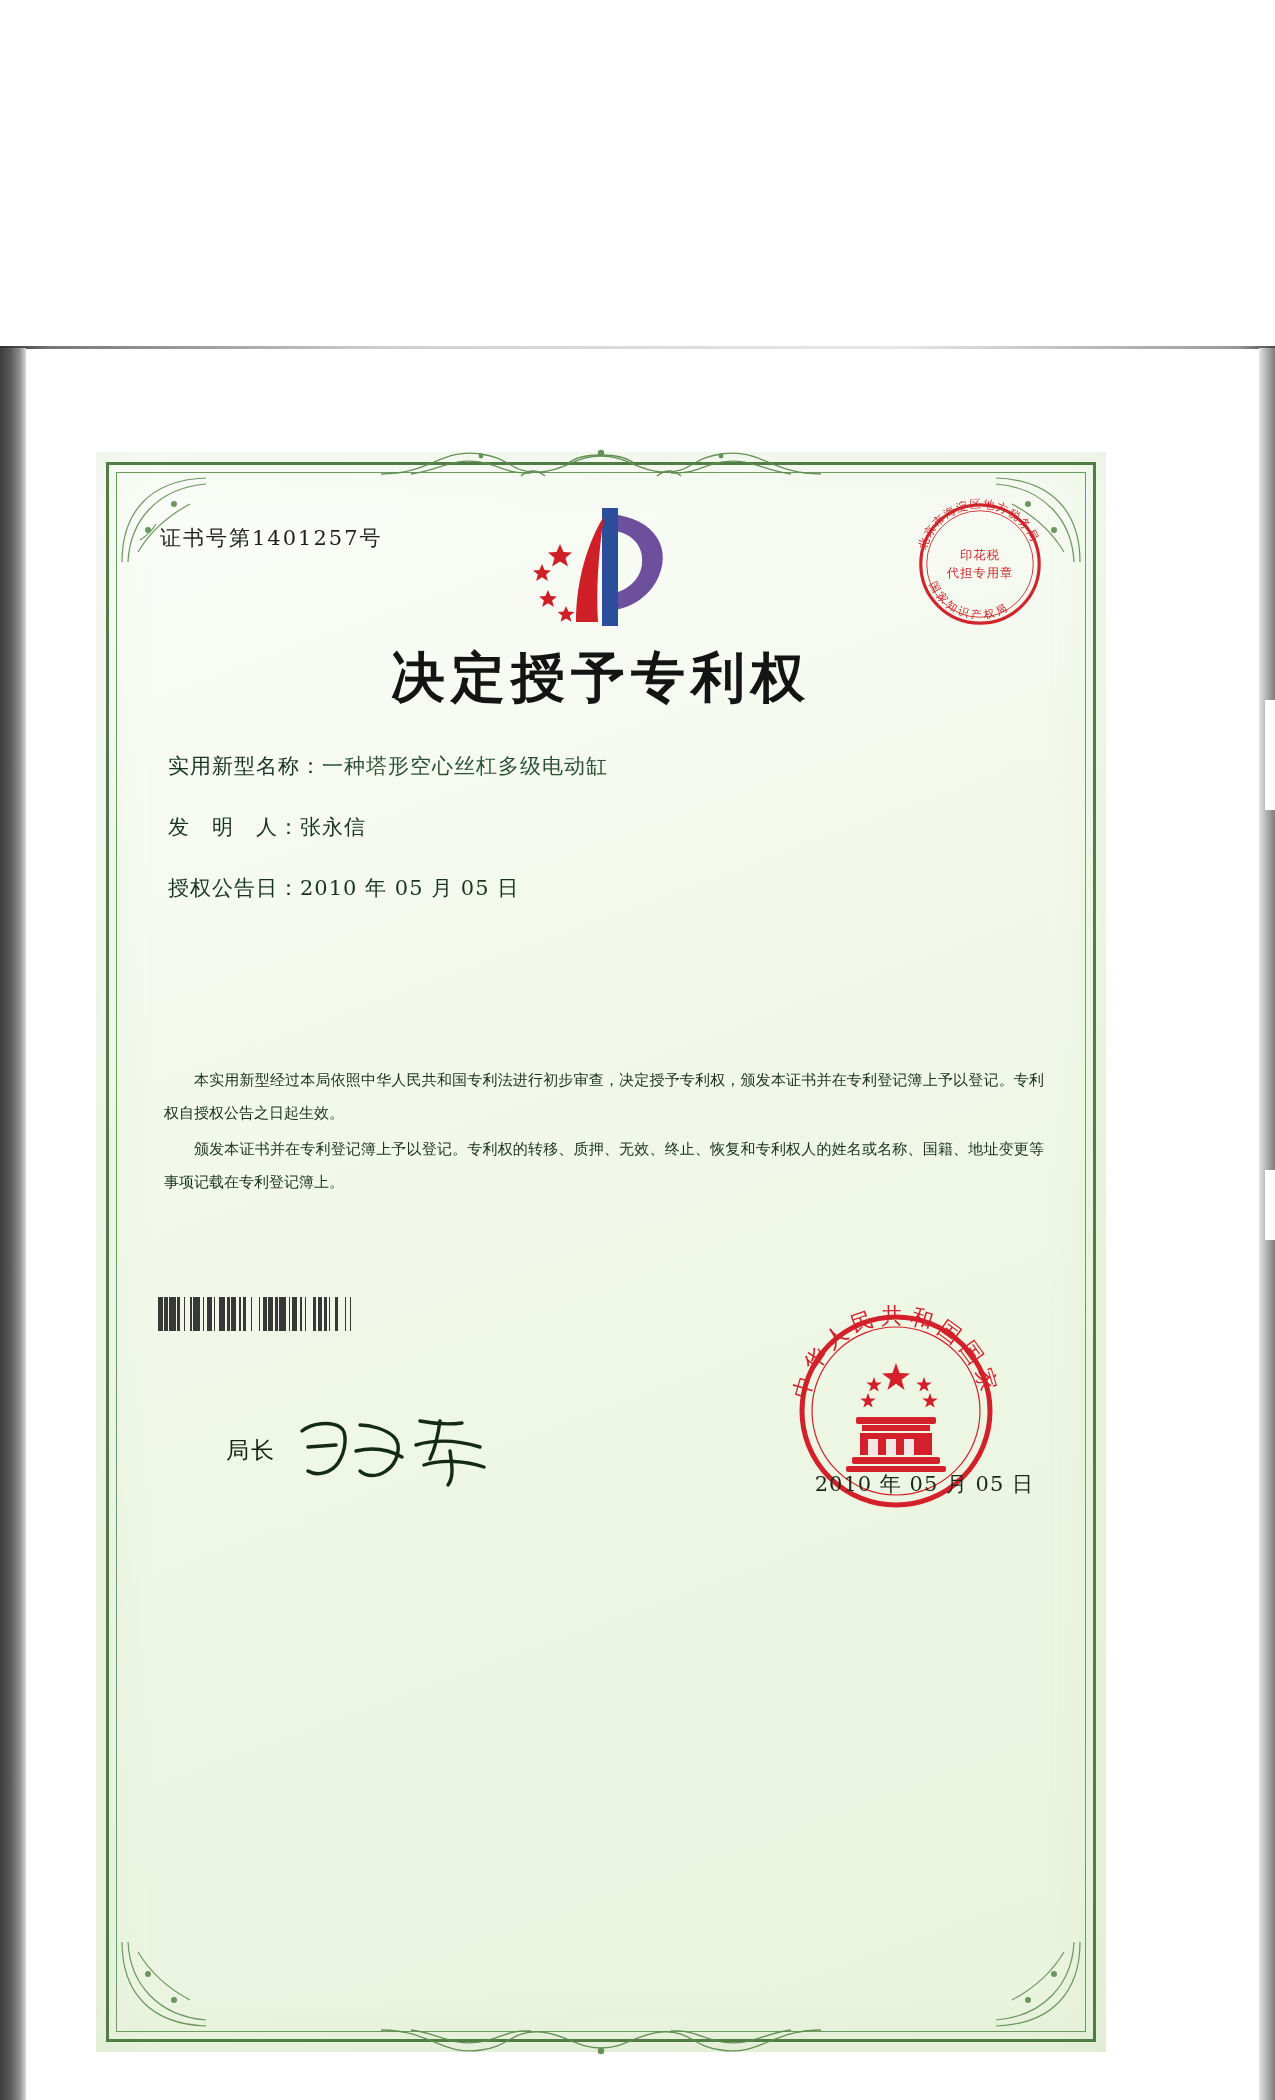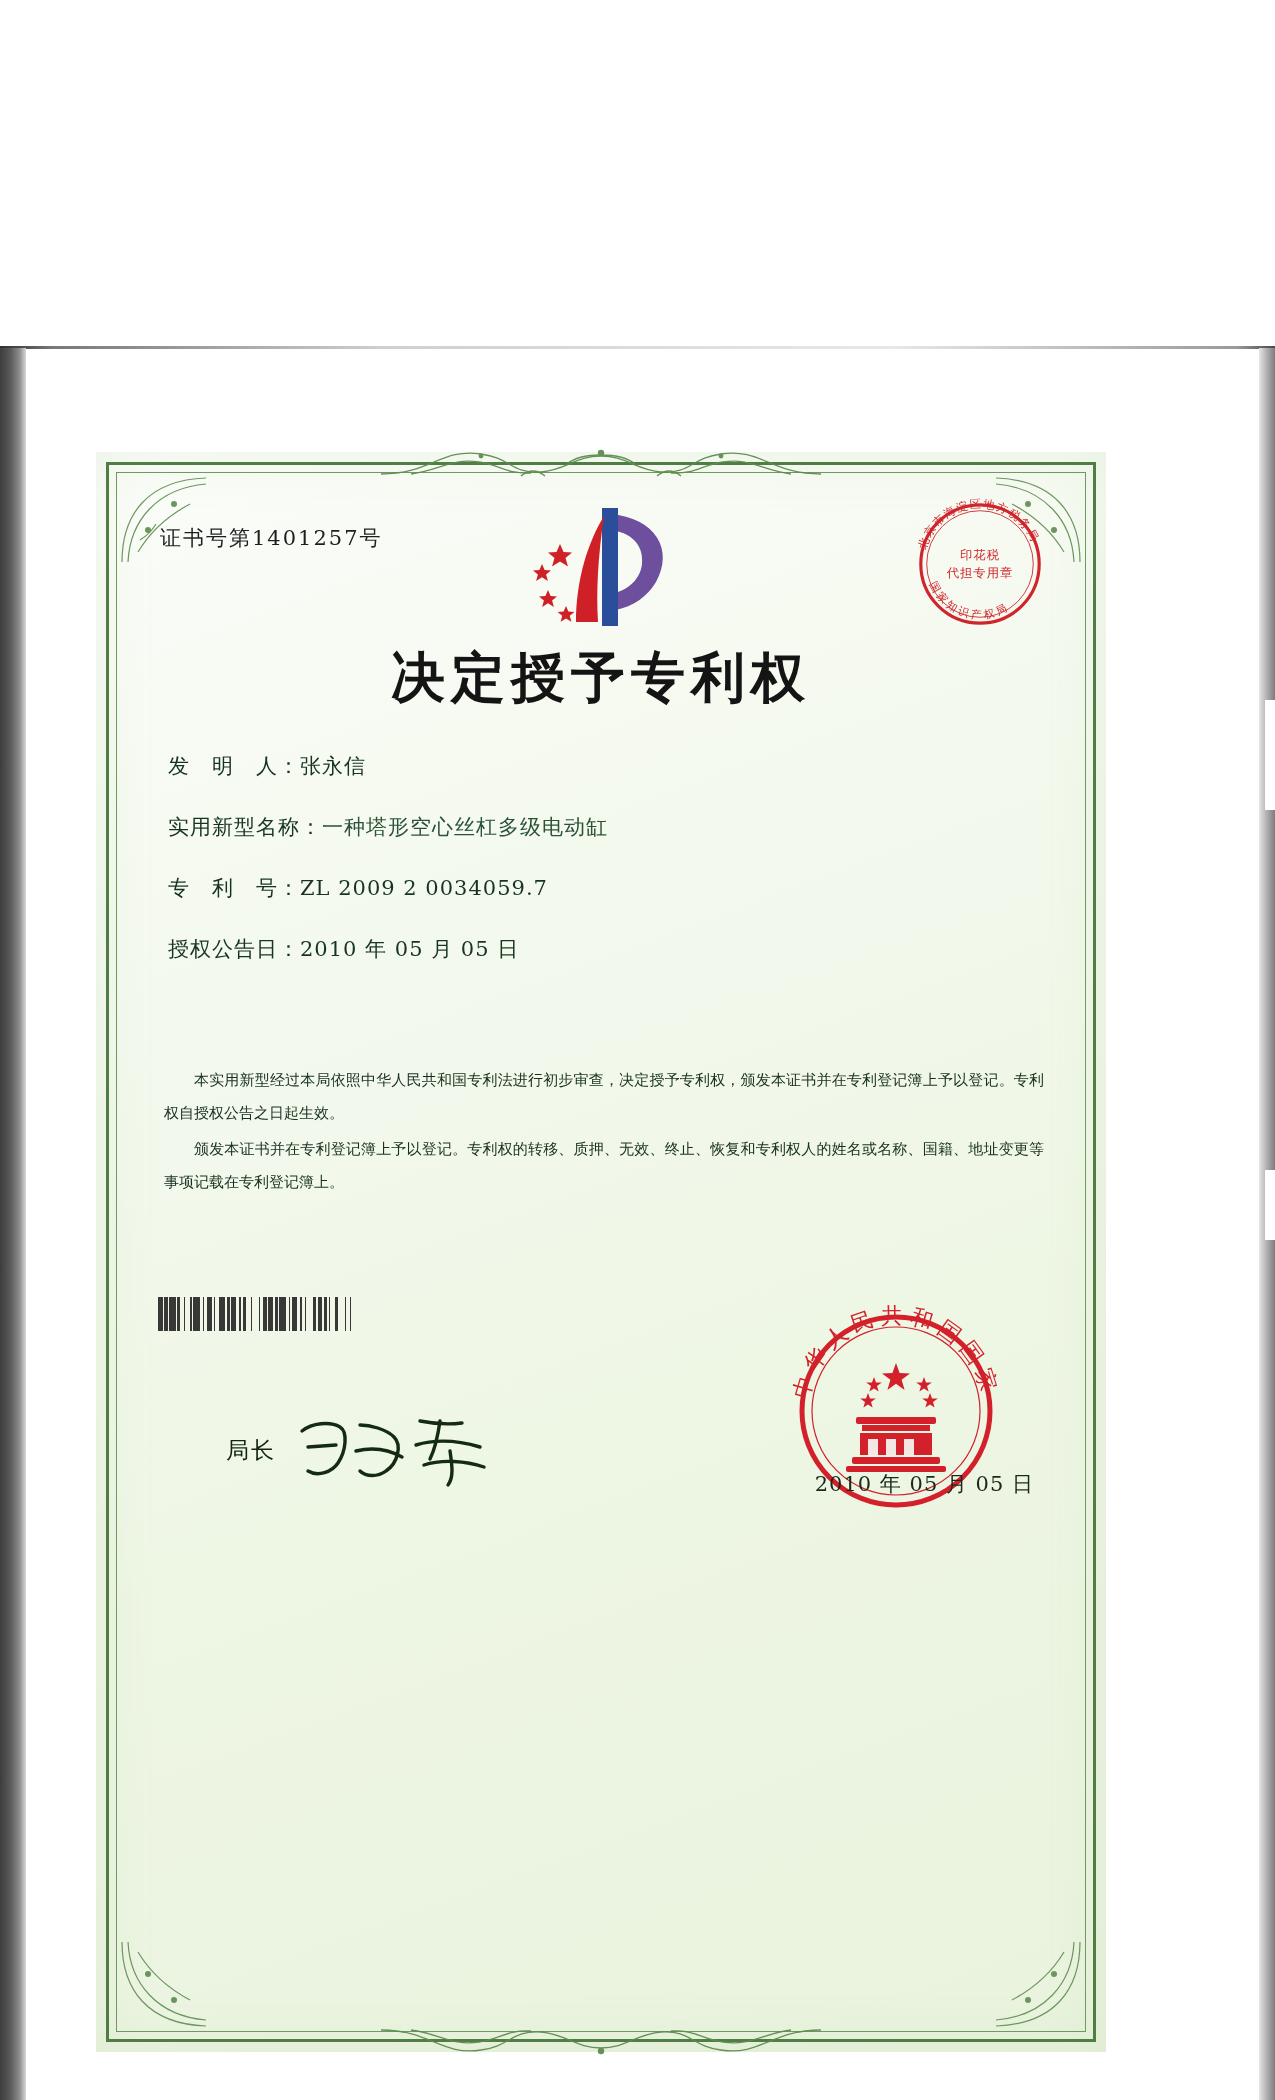--- a/index.html
+++ b/index.html
@@ -377,30 +377,26 @@
         </text>
         <text x="75" y="70" text-anchor="middle" font-size="12.5" fill="currentColor" font-family="'DejaVu Serif',serif" letter-spacing="1">印花税</text>
         <text x="75" y="88" text-anchor="middle" font-size="12.5" fill="currentColor" font-family="'DejaVu Serif',serif" letter-spacing="1">代担专用章</text>
       </svg>
     </div>
 
     <div class="doc-title">决定授予专利权</div>
 
     <div class="fields">
       <div class="field-row">
-        <span class="field-label">发　明　人：</span>
-        <span class="field-value">张永信</span>
-      </div>
-      <div class="field-row">
         <span class="field-label">实用新型名称：</span>
         <span class="field-value faded">一种塔形空心丝杠多级电动缸</span>
       </div>
       <div class="field-row">
-        <span class="field-label">专　利　号：</span>
-        <span class="field-value">ZL 2009 2 0034059.7</span>
+        <span class="field-label">发　明　人：</span>
+        <span class="field-value">张永信</span>
       </div>
       <div class="field-row">
         <span class="field-label">授权公告日：</span>
         <span class="field-value">2010 年 05 月 05 日</span>
       </div>
     </div>
 
     <div class="paragraphs">
       <p>本实用新型经过本局依照中华人民共和国专利法进行初步审查，决定授予专利权，颁发本证书并在专利登记簿上予以登记。专利权自授权公告之日起生效。</p>
       <p>颁发本证书并在专利登记簿上予以登记。专利权的转移、质押、无效、终止、恢复和专利权人的姓名或名称、国籍、地址变更等事项记载在专利登记簿上。</p>

